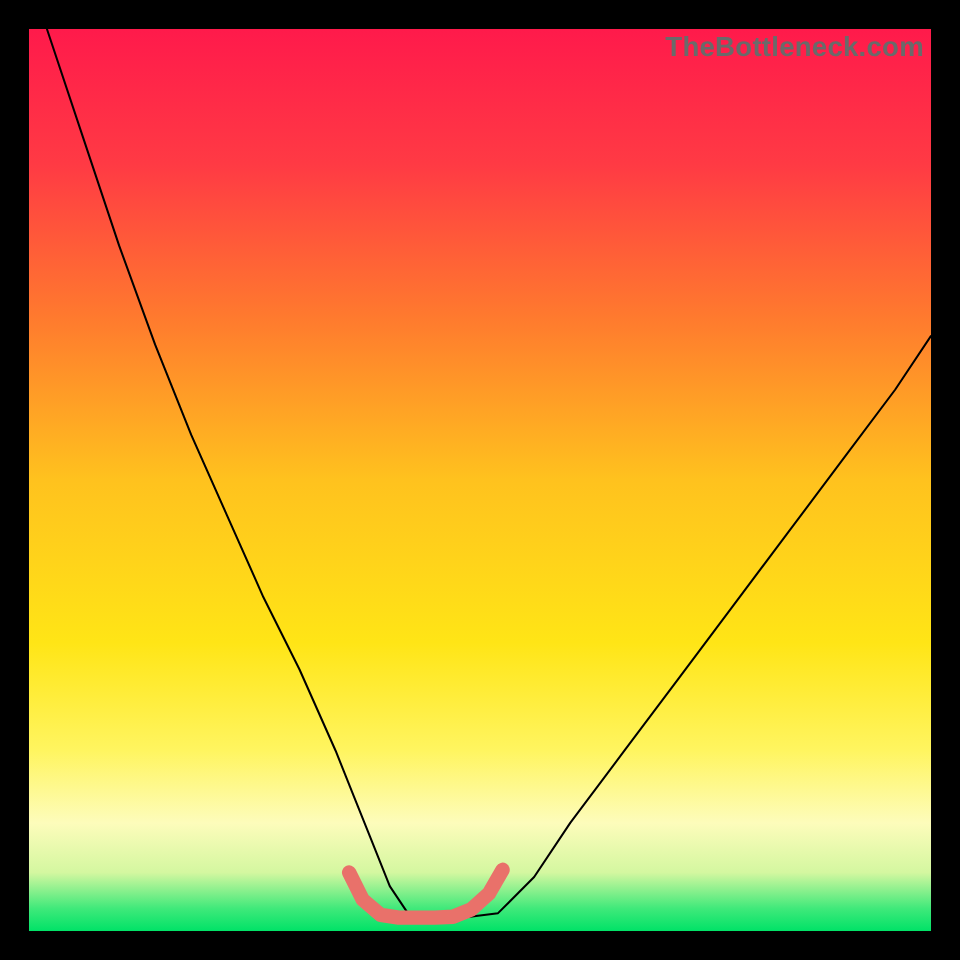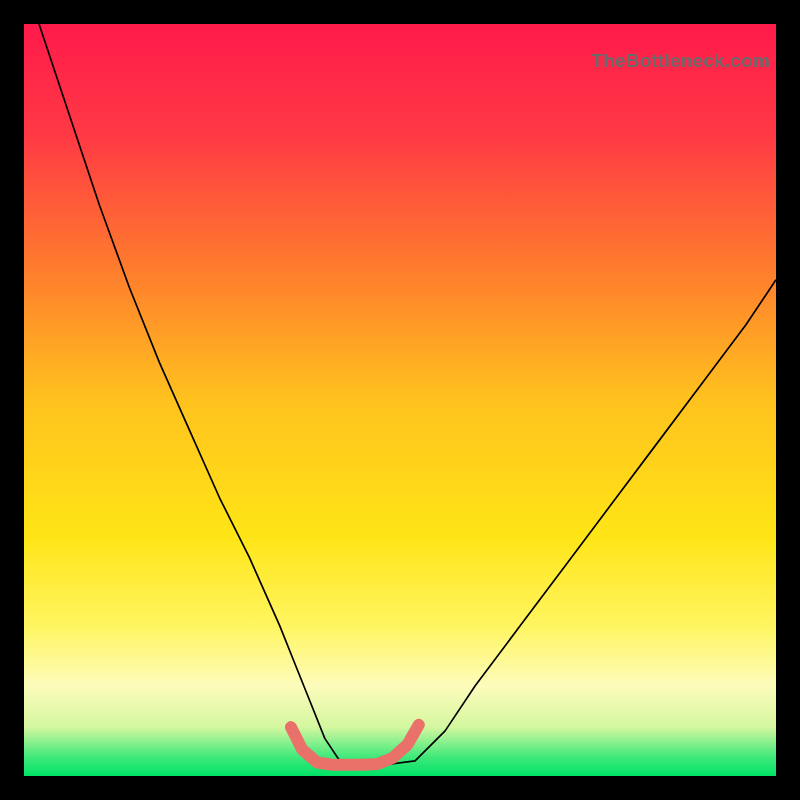--- a/index.html
+++ b/index.html
@@ -22,26 +22,25 @@
     left: 24px;
     top: 24px;
     width: 752px;
     height: 752px;
     overflow: hidden;
   }
   .watermark {
     position: absolute;
     top: 2px;
     right: 6px;
-    font-size: 19px;
+    font-size: 23px;
     font-weight: 600;
     color: #6a6a6a;
     letter-spacing: 0.2px;
     user-select: none;
-    margin-top: 24px;
   }
   svg { display: block; }
 </style>
 </head>
 <body>
 
 <div class="frame">
   <div class="plot-area">
     <svg id="chart-svg" width="752" height="752" viewBox="0 0 752 752" preserveAspectRatio="none">
       <defs>

